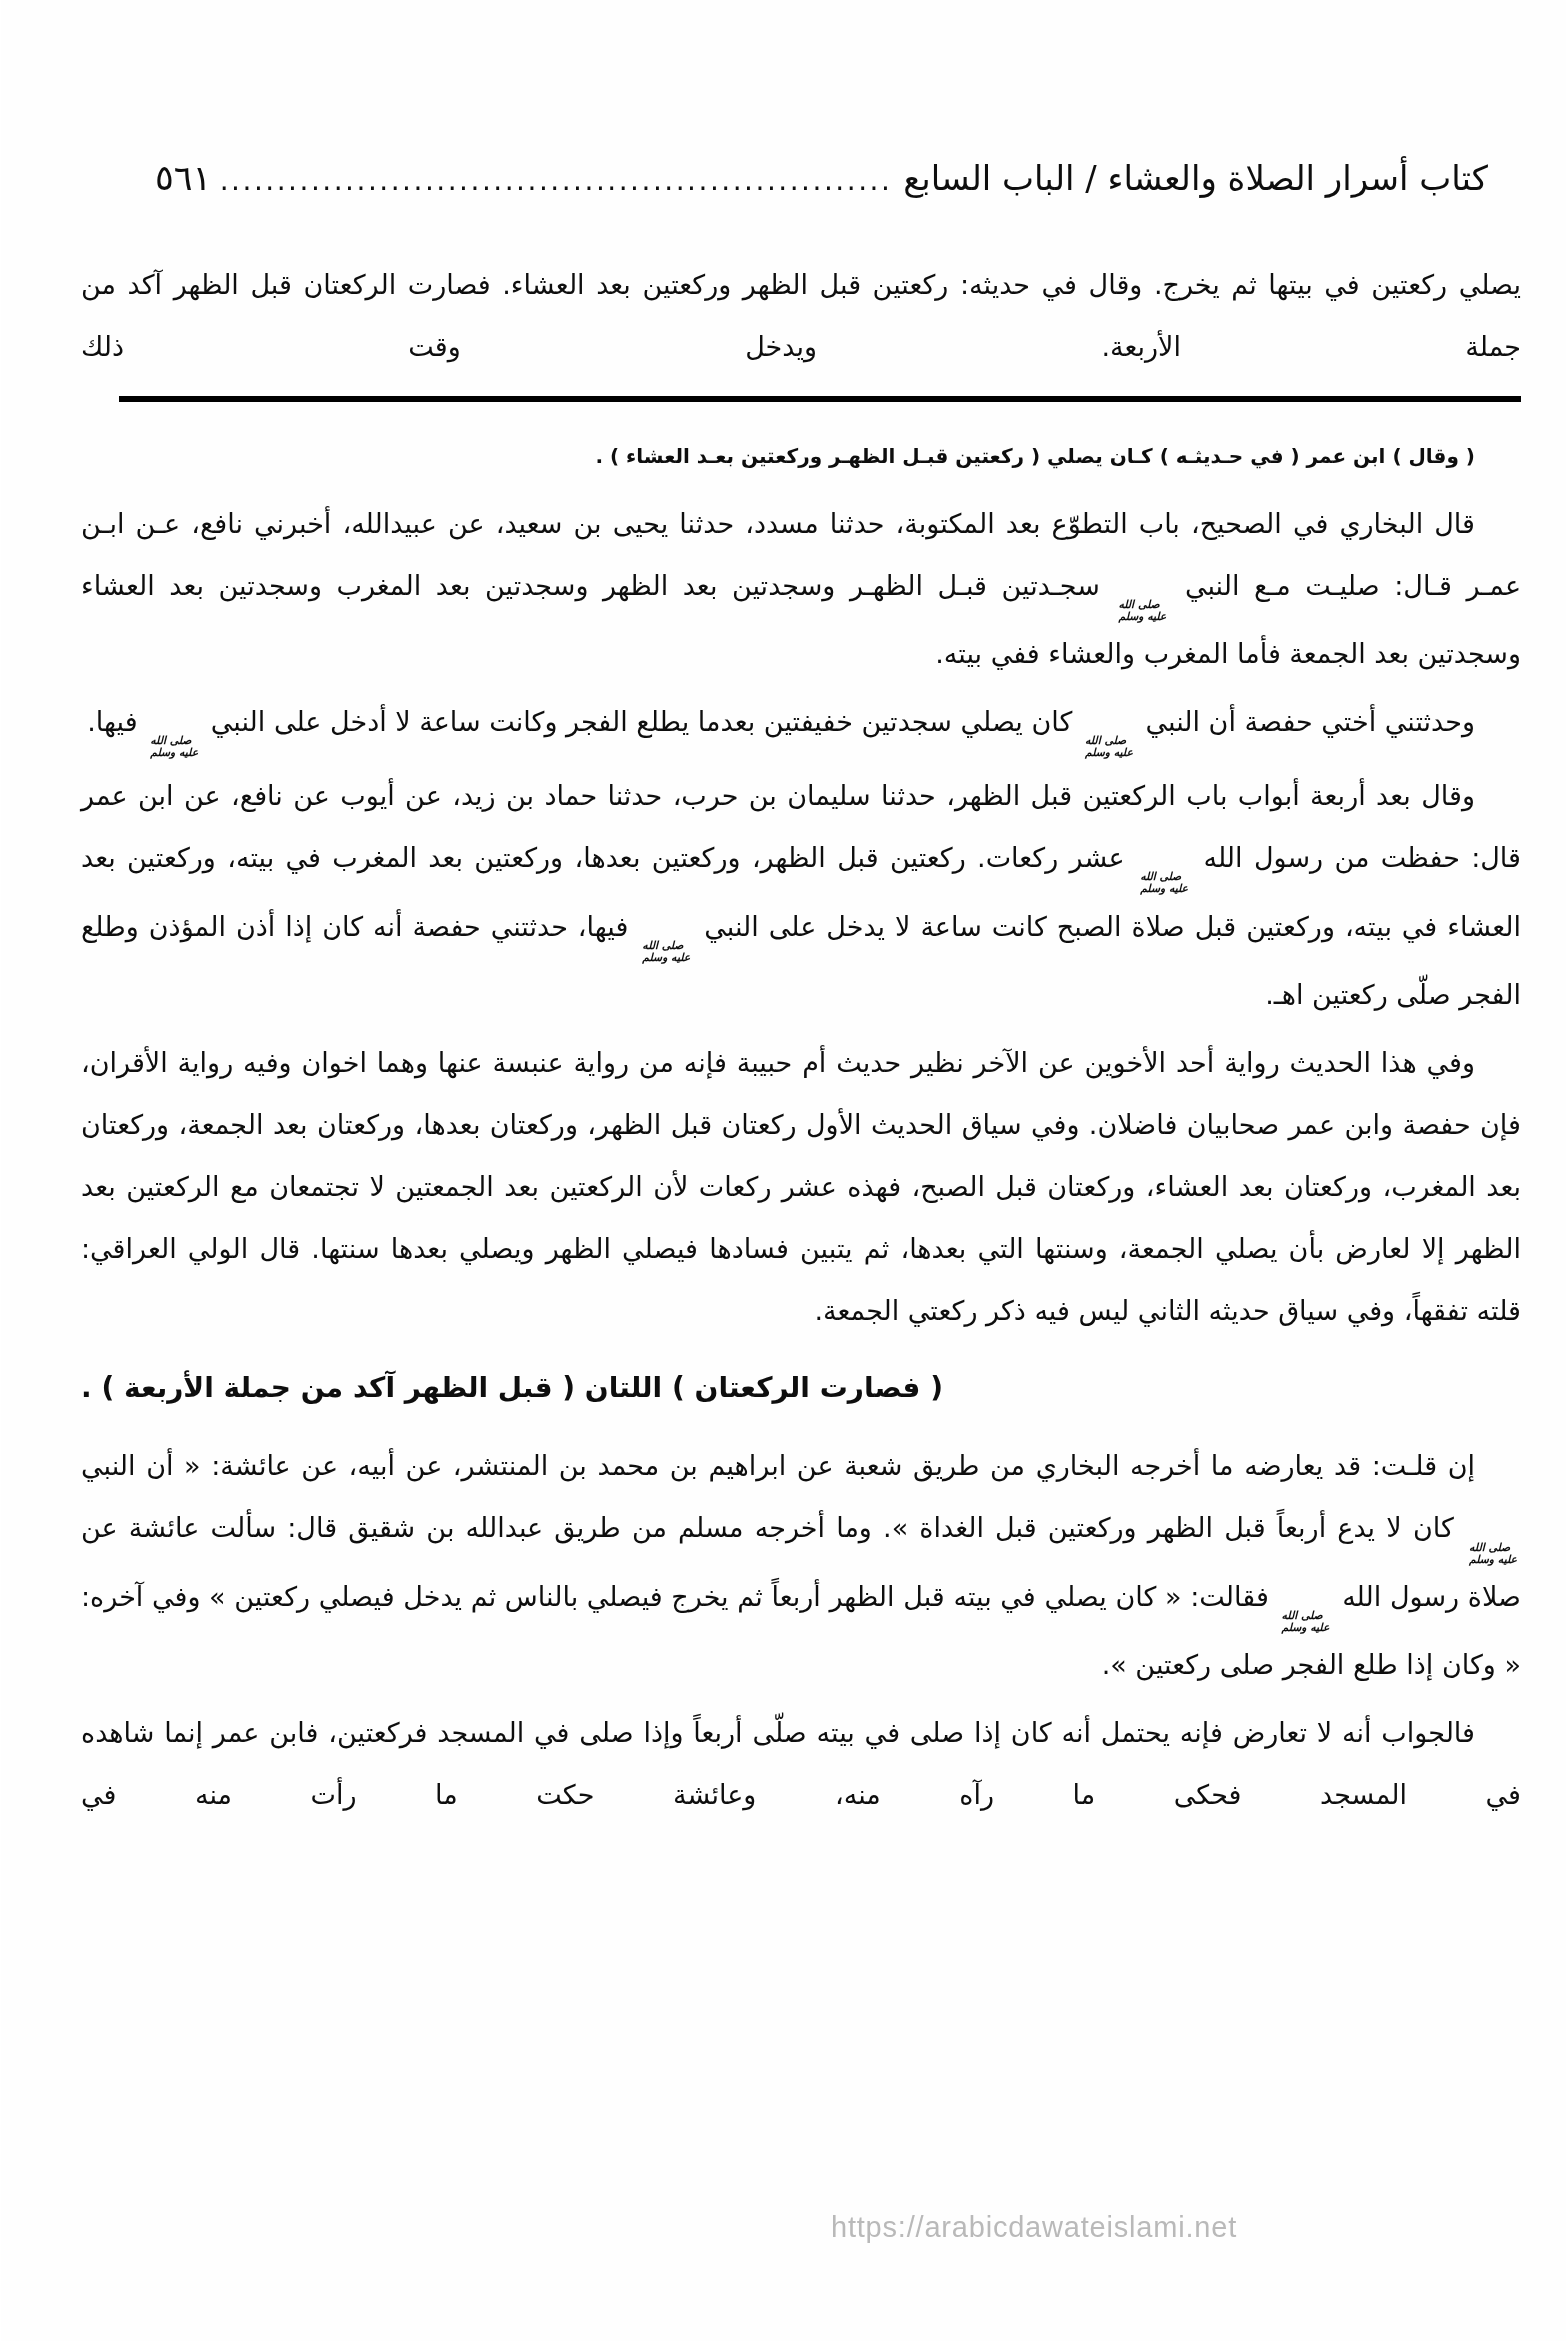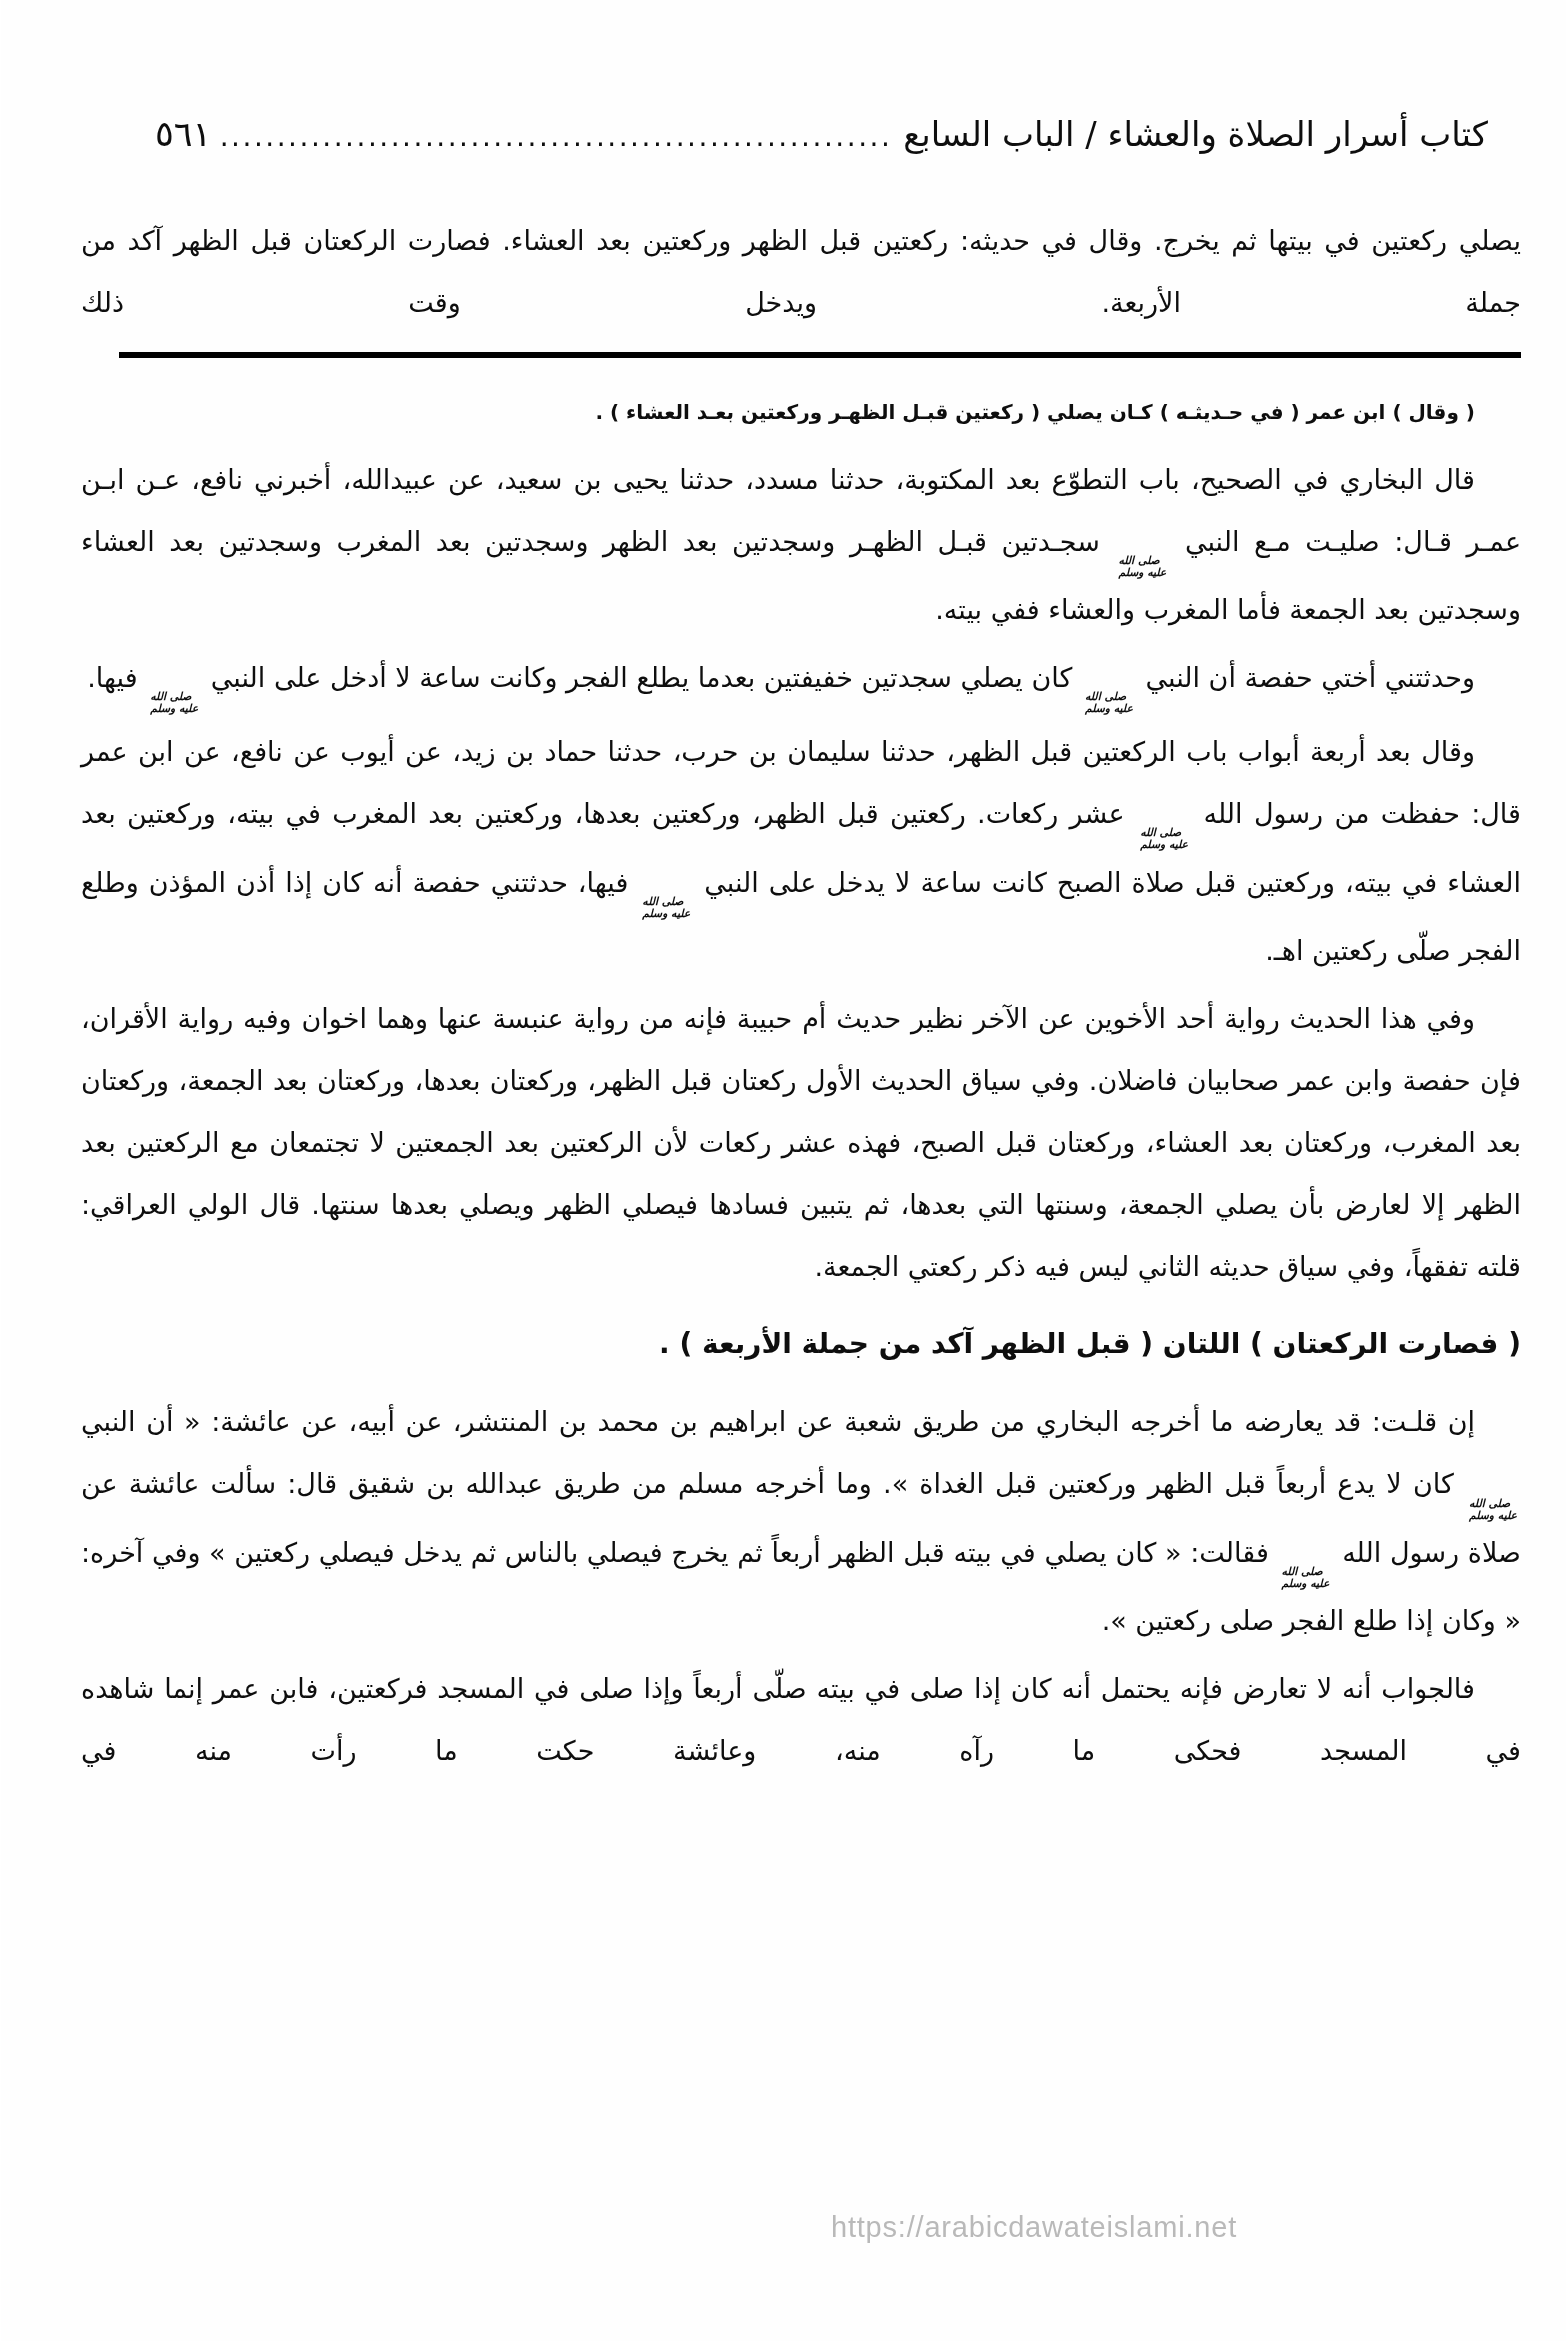--- a/index.html
+++ b/index.html
@@ -27,38 +27,38 @@
   .header .title { flex: 0 0 auto; }
   .header .dots {
     flex: 1 1 auto;
     overflow: hidden;
     direction: ltr;
     text-align: left;
     font-size: 28px;
     letter-spacing: 2.5px;
     margin: 0 15px 0 8.3px;
   }
-  .header .pageno { flex: 0 0 auto; font-size: 35px; }
+  .header .pageno { flex: 0 0 auto; font-size: 35px; margin-top: 44px; }
   
   .content {
     margin: 56px 46px 0 81px;
   }
   .content p.para {
     margin: 0 0 5.8px 0;
     font-size: 27px;
     line-height: 62px;
     text-align: justify;
     text-justify: inter-word;
   }
   .content p.para.indent { text-indent: 46px; }
   .content p.para.bold { font-weight: bold; font-size: 20px; }
   .content p.para.bold-center {
     font-weight: bold;
     font-size: 28px;
-    text-align: right;
+    text-align: left;
     text-indent: 0;
     margin: 15px 0 16.6px 0;
   }
   .content p.para.justify-last { text-align-last: justify; }
   .divider {
     height: 5.8px;
     background: #000000;
     margin: 18px 0 23px 38px;
   }
   

